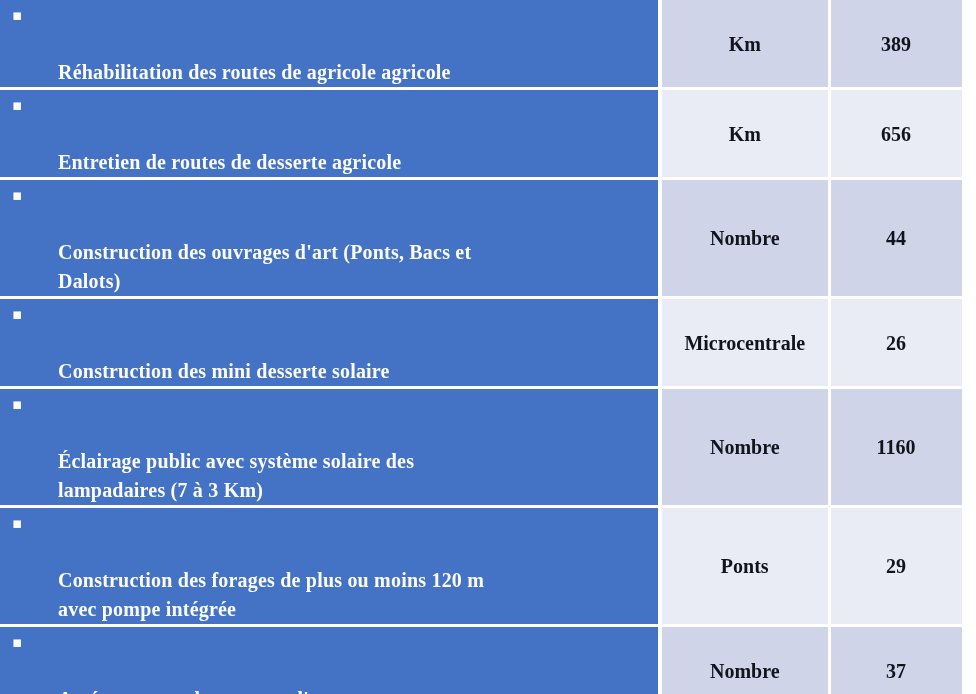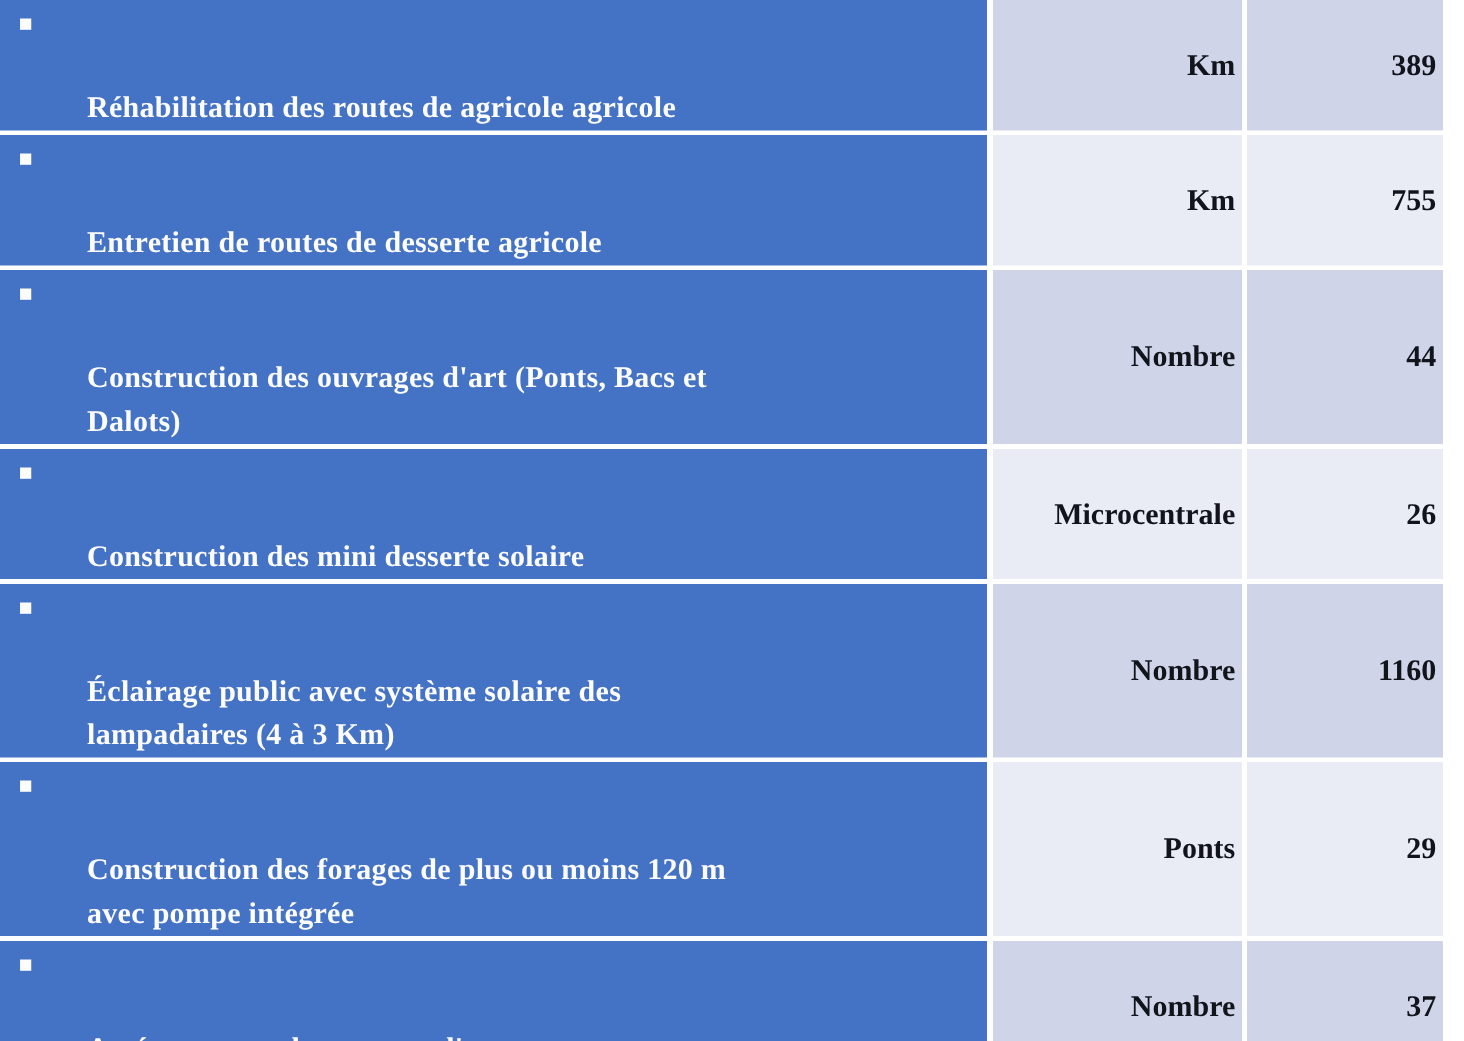--- a/index.html
+++ b/index.html
@@ -51,21 +51,21 @@
     top: 1px;
     font-size: 15px;
     line-height: 1.9;
     font-family: "DejaVu Sans", sans-serif;
   }
 
   td.unit-cell, td.value-cell {
     font-weight: bold;
     font-size: 20px;
     color: #12141c;
-    text-align: right;
+    text-align: center;
     vertical-align: middle;
     white-space: pre-line;
     line-height: 1.4;
     padding: 0 4px;
   }
   
   tr:nth-child(odd) td.unit-cell,
   tr:nth-child(odd) td.value-cell { background: #CFD4E8; }
   tr:nth-child(even) td.unit-cell,
   tr:nth-child(even) td.value-cell { background: #E9EBF5; }
@@ -105,21 +105,21 @@
       <td class="value-cell">389</td>
     </tr>
     <tr>
       <td class="name-cell">
         <div class="inner">
           <span class="bullet">▪</span>
           <span>Entretien de routes de desserte agricole</span>
         </div>
       </td>
       <td class="unit-cell">Km</td>
-      <td class="value-cell">755</td>
+      <td class="value-cell">656</td>
     </tr>
     <tr>
       <td class="name-cell">
         <div class="inner">
           <span class="bullet">▪</span>
           <span>Construction des ouvrages d'art (Ponts, Bacs et
 Dalots)</span>
         </div>
       </td>
       <td class="unit-cell">Nombre</td>
@@ -133,21 +133,21 @@
         </div>
       </td>
       <td class="unit-cell">Microcentrale</td>
       <td class="value-cell">26</td>
     </tr>
     <tr>
       <td class="name-cell">
         <div class="inner">
           <span class="bullet">▪</span>
           <span>Éclairage public avec système solaire des
-lampadaires (4 à 3 Km)</span>
+lampadaires (7 à 3 Km)</span>
         </div>
       </td>
       <td class="unit-cell">Nombre</td>
       <td class="value-cell">1160</td>
     </tr>
     <tr>
       <td class="name-cell">
         <div class="inner">
           <span class="bullet">▪</span>
           <span>Construction des forages de plus ou moins 120 m

